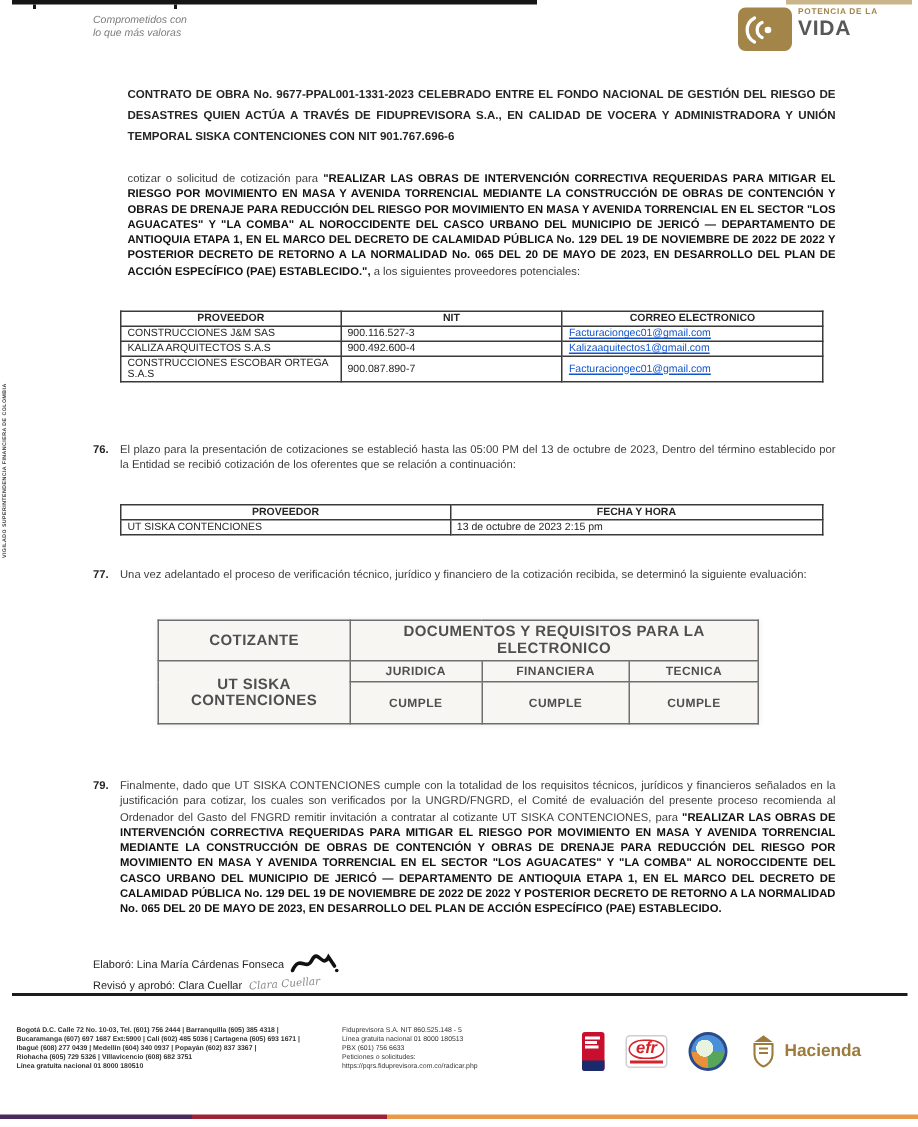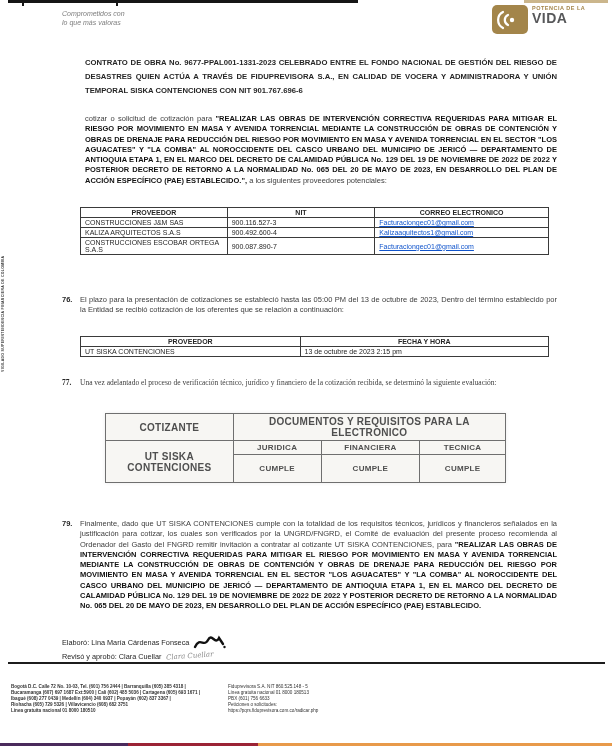--- a/index.html
+++ b/index.html
@@ -163,21 +163,21 @@
       <th style="width:220px">PROVEEDOR</th>
       <th style="width:249px">FECHA Y HORA</th>
     </tr>
     <tr>
       <td>UT SISKA CONTENCIONES</td>
       <td>13 de octubre de 2023 2:15 pm</td>
     </tr>
   </tbody>
     </table>
 
-  <div class="numitem" style="left:80px; top:378px; width:477px;font-family:Liberation Serif, serif;">
+  <div class="numitem" style="left:80px; top:378px; width:477px;">
     <span class="num">77.</span>
     <span class="body">Una vez adelantado el proceso de verificación técnico, jurídico y financiero de la cotización recibida, se determinó la siguiente evaluación:</span>
   </div>
 
   <div class="vwrap">
     <table class="vtable">
       <tbody>
           <tr>
         <th style="width:128px" class="big">COTIZANTE</th>
         <th colspan="3" class="big">DOCUMENTOS Y REQUISITOS PARA LA  ELECTRONICO</th>
@@ -229,20 +229,42 @@
     <div>Línea gratuita nacional 01 8000 180510</div>
   </div>
   <div class="foot-mid">
     <div>Fiduprevisora S.A. NIT 860.525.148 - 5</div>
     <div>Línea gratuita nacional 01 8000 180513</div>
     <div>PBX (601) 756 6633</div>
     <div>Peticiones o solicitudes:</div>
     <div><a href="#">https://pqrs.fiduprevisora.com.co/radicar.php</a></div>
   </div>
 
+  <div class="logos">
+    <div class="gptw">
+      <div class="l1"></div>
+        <div class="l2"></div>
+        <div class="l3"></div>
+    </div>
+    <div class="efr">
+      <div class="txt">efr</div>
+      <div class="bar"></div>
+    </div>
+    <div class="seal"></div>
+    <div class="hacienda">
+      <svg width="20" height="24" viewBox="0 0 20 24">
+        <g fill="none" stroke="#9c7b3c" stroke-width="1.4">
+          <path d="M10 2 L14 5 L6 5 Z" fill="#9c7b3c"></path>
+          <path d="M4 7 H16 V14 C16 18 13 21 10 22 C7 21 4 18 4 14 Z"></path>
+          <path d="M7 10 H13 M7 13 H13"></path>
+        </g>
+      </svg>
+      <span class="hac-label">Hacienda</span>
+    </div>
+  </div>
 
   <div class="bottom-bar">
     <div class="bb1"></div>
     <div class="bb2"></div>
     <div class="bb3"></div>
   </div>
 
 </div>
 
 </body></html>

